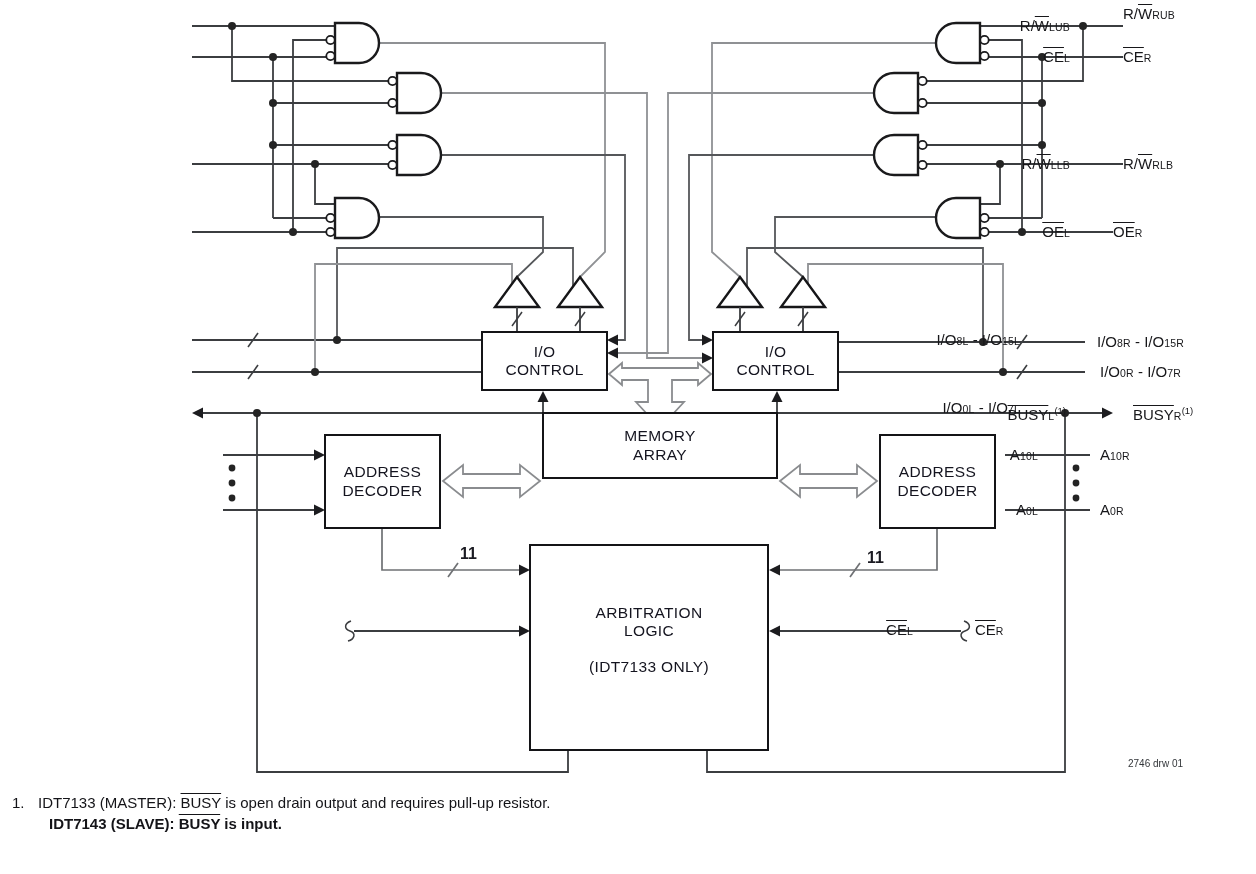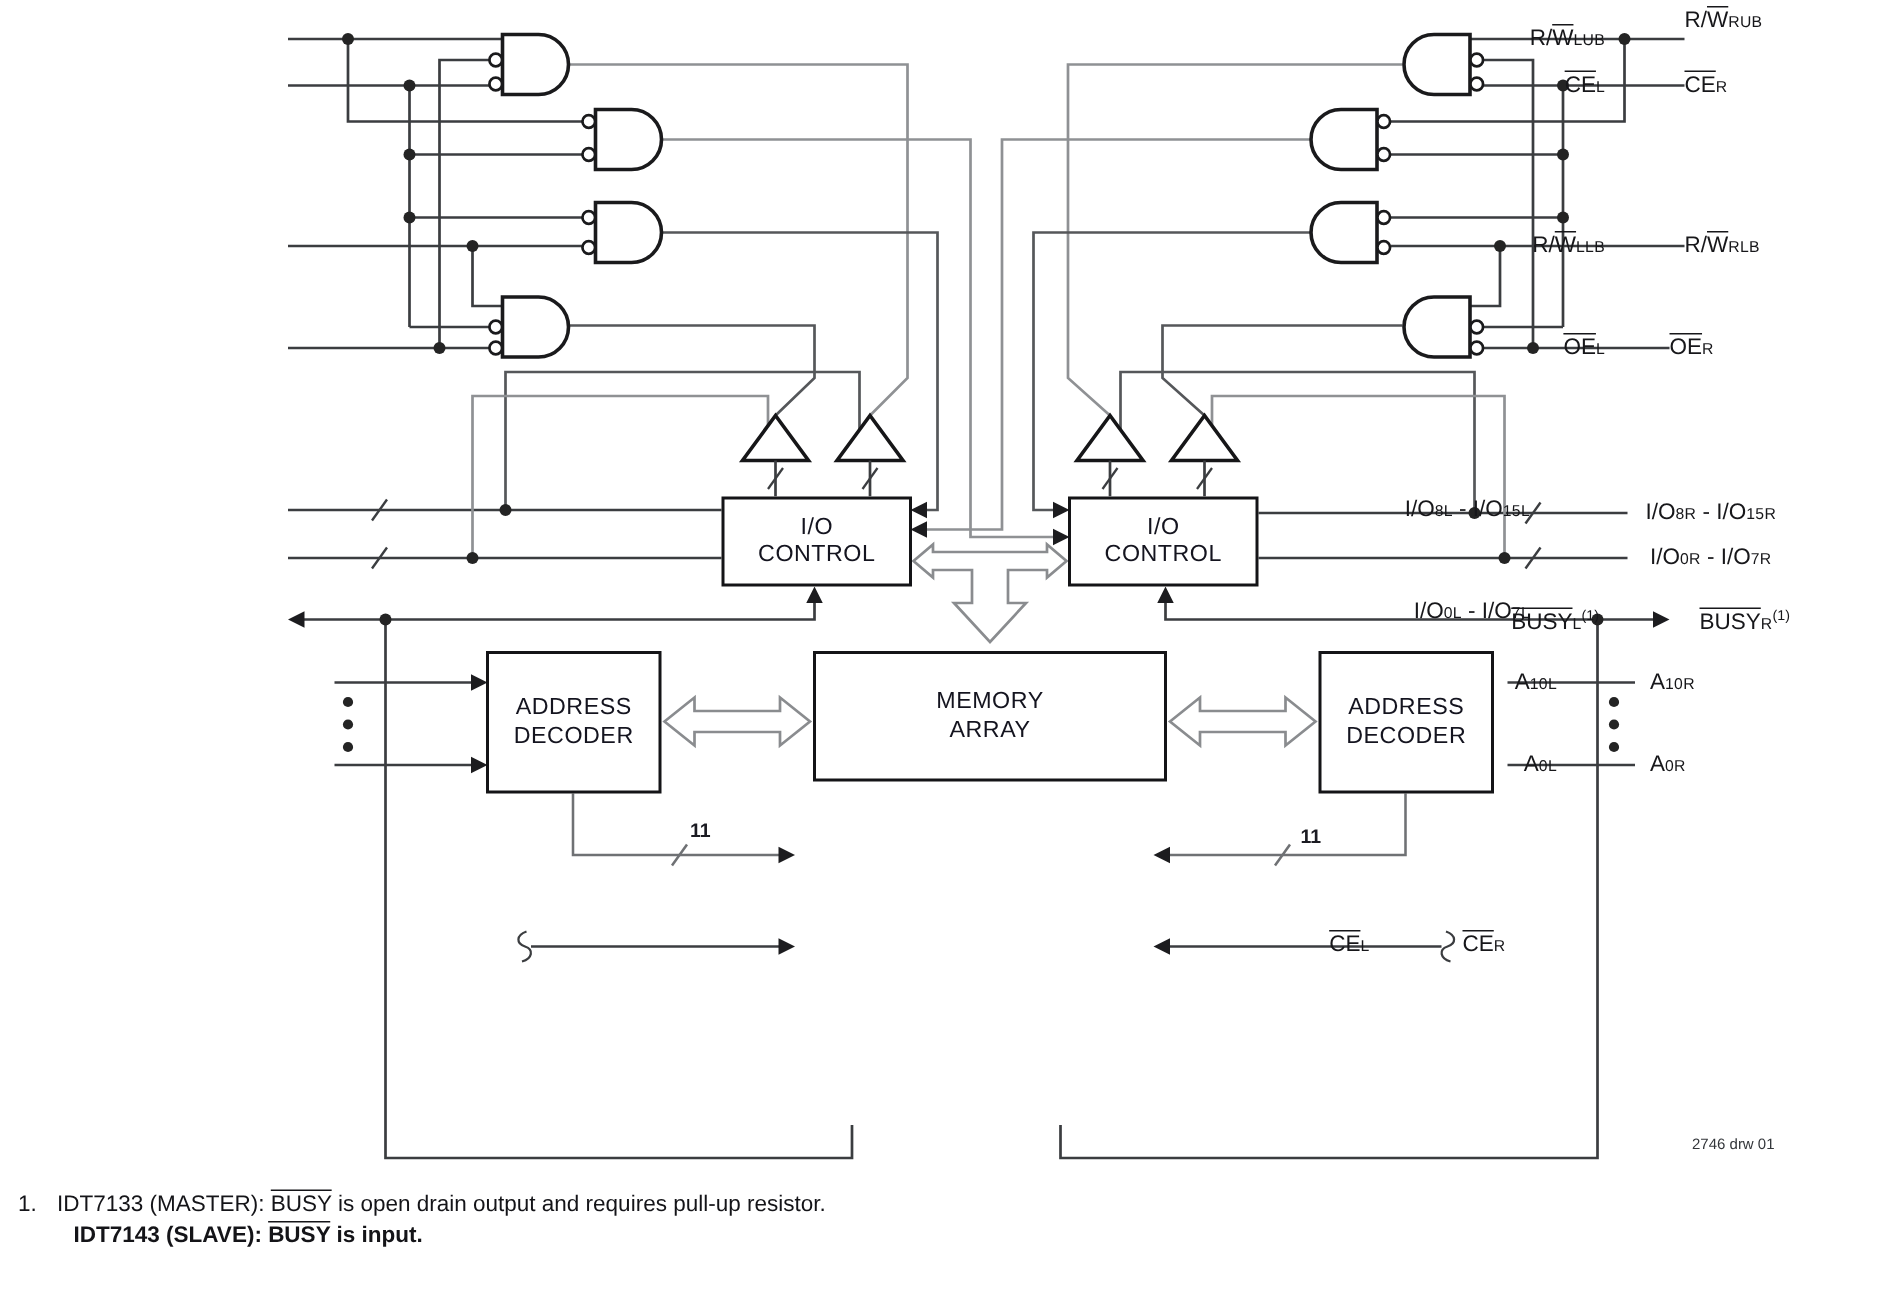--- a/index.html
+++ b/index.html
@@ -10,21 +10,21 @@
          display:flex;flex-direction:column;align-items:center;justify-content:center;
          font-size:15.5px;letter-spacing:.35px;line-height:1.18;color:#14141f;text-align:center;
          font-family:"Liberation Sans",sans-serif;}
   .block .bl{white-space:nowrap;}
   .block.arb{justify-content:flex-start;padding-top:58px;}
   .block.arb .sub2{margin-top:17px;}
   .sig{position:absolute;font-size:15px;white-space:nowrap;color:#17171a;line-height:20px;}
   .sig .ov, .nseg .ov{text-decoration:overline;text-decoration-thickness:1.4px;}
   .sig .sub{font-size:10.5px;letter-spacing:.2px;}
   .sig .sup{font-size:9.5px;vertical-align:6px;}
-  .sig.b11{font-size:13px;font-weight:bold;color:#1b1b22;}
+  .sig.b11{font-size:16px;font-weight:bold;color:#1b1b22;}
   #note{position:absolute;left:12px;top:789px;font-size:15px;color:#141418;line-height:20px;}
   #note .nh{font-weight:bold;letter-spacing:.2px;}
   #note .nrow{margin-top:4px;}
   #note .nnum{display:inline-block;width:26px;}
   #note .nrow2{margin-left:37px;margin-top:1px;font-weight:bold;}
   .nseg .ov{text-decoration-thickness:1.3px;}
   #drw{position:absolute;left:1128px;top:758px;font-size:10px;color:#33363a;}
 </style>
 </head>
 <body>
@@ -225,31 +225,36 @@
 </svg>
 
 <div class="block" style="left:481px;top:331px;width:127px;height:60px">
   <div class="bl">I/O</div>
   <div class="bl">CONTROL</div>
 </div>
 <div class="block" style="left:712px;top:331px;width:127px;height:60px">
   <div class="bl">I/O</div>
   <div class="bl">CONTROL</div>
 </div>
-<div class="block" style="left:542px;top:434px;width:236px;height:87px">
+<div class="block" style="left:542px;top:412px;width:236px;height:67px">
   <div class="bl">MEMORY</div>
   <div class="bl">ARRAY</div>
 </div>
 <div class="block" style="left:324px;top:434px;width:117px;height:95px">
   <div class="bl">ADDRESS</div>
   <div class="bl">DECODER</div>
 </div>
 <div class="block" style="left:879px;top:434px;width:117px;height:95px">
   <div class="bl">ADDRESS</div>
   <div class="bl">DECODER</div>
+</div>
+<div class="block arb" style="left:529px;top:544px;width:240px;height:207px">
+  <div class="bl">ARBITRATION</div>
+  <div class="bl">LOGIC</div>
+  <div class="bl sub2">(IDT7133 ONLY)</div>
 </div>
 
 <div id="labels">
       <div class="sig" style="top: 16px; right: 186px;"><span>R/</span><span class="ov">W</span><span class="sub">LUB</span></div>
       <div class="sig" style="top: 47px; right: 186px;"><span class="ov">CE</span><span class="sub">L</span></div>
       <div class="sig" style="top: 154px; right: 186px;"><span>R/</span><span class="ov">W</span><span class="sub">LLB</span></div>
       <div class="sig" style="top: 222px; right: 186px;"><span class="ov">OE</span><span class="sub">L</span></div>
       <div class="sig" style="top: 330px; right: 236px;"><span>I/O</span><span class="sub">8L</span><span> - I/O</span><span class="sub">15L</span></div>
       <div class="sig" style="top: 362px; right: 236px; margin-top: 36px;"><span>I/O</span><span class="sub">0L</span><span> - I/O</span><span class="sub">7L</span></div>
       <div class="sig" style="top: 401px; right: 190px;"><span class="ov">BUSY</span><span class="sub">L</span><span class="sup">(1)</span></div>

